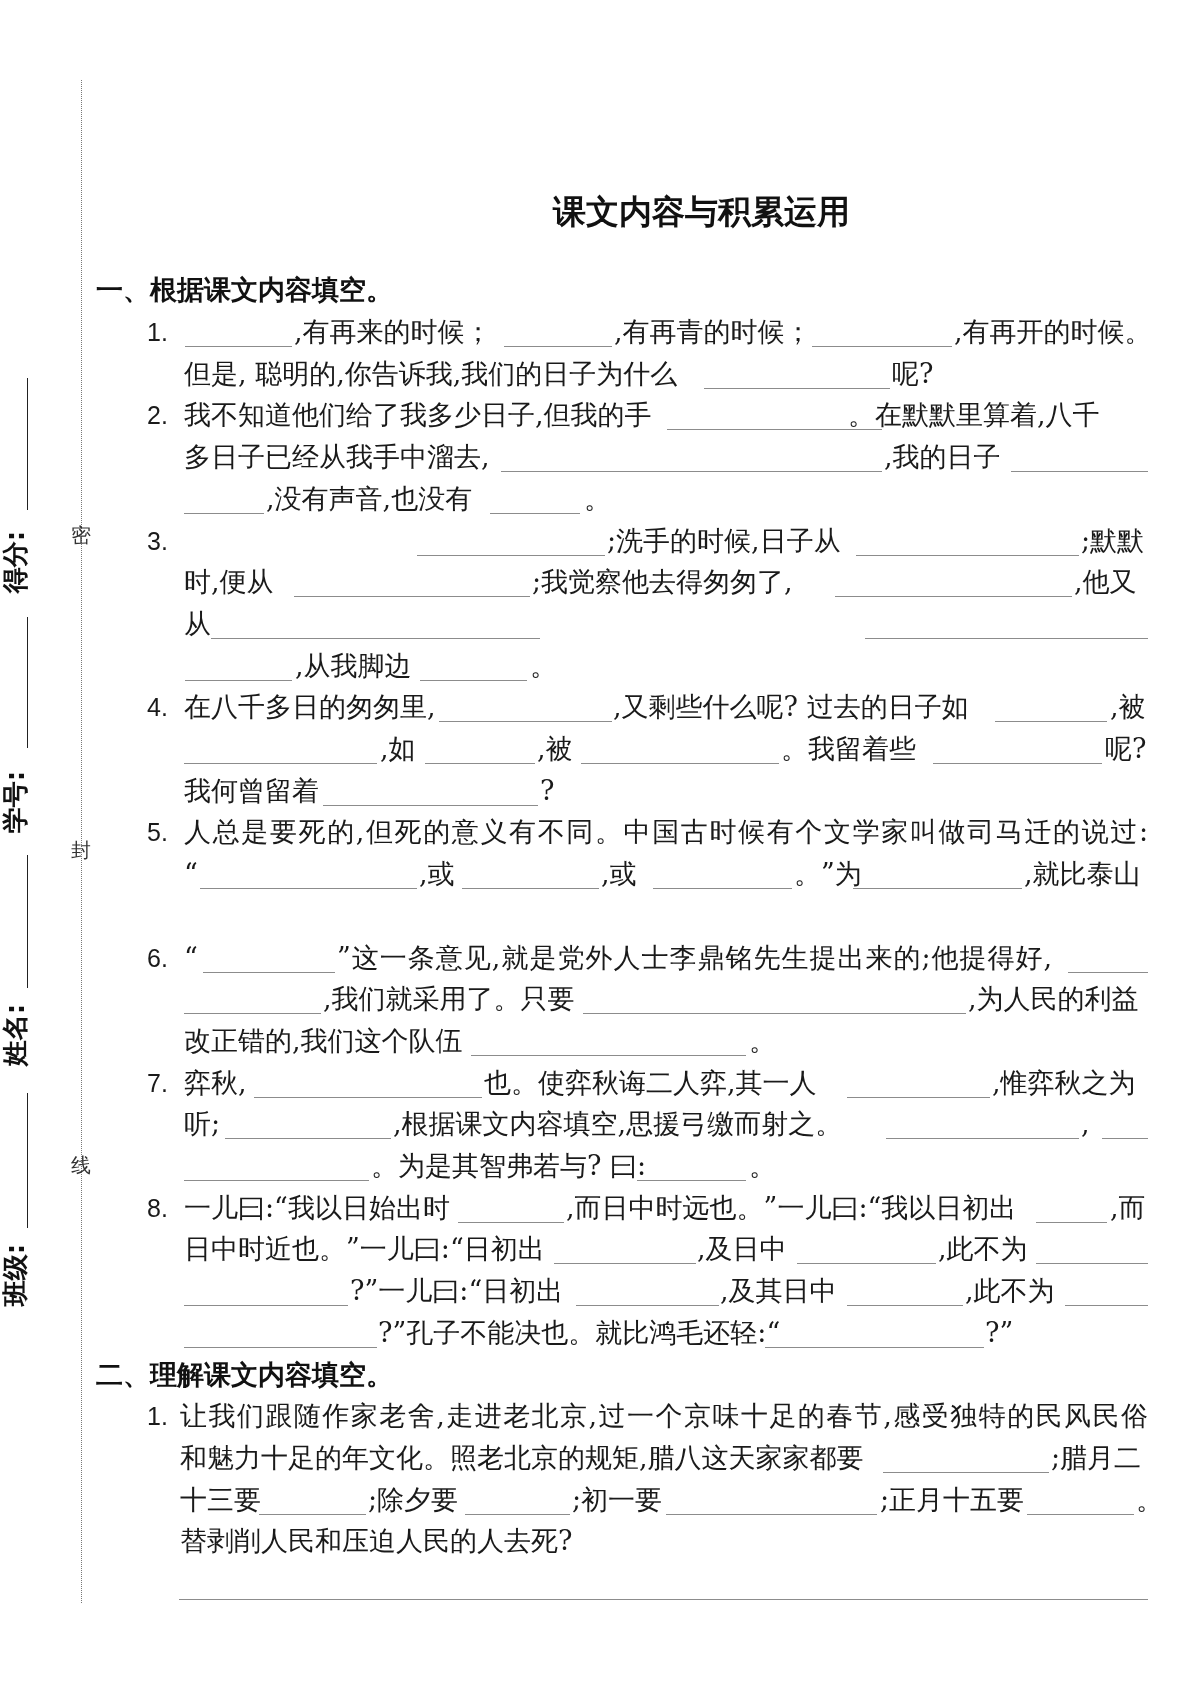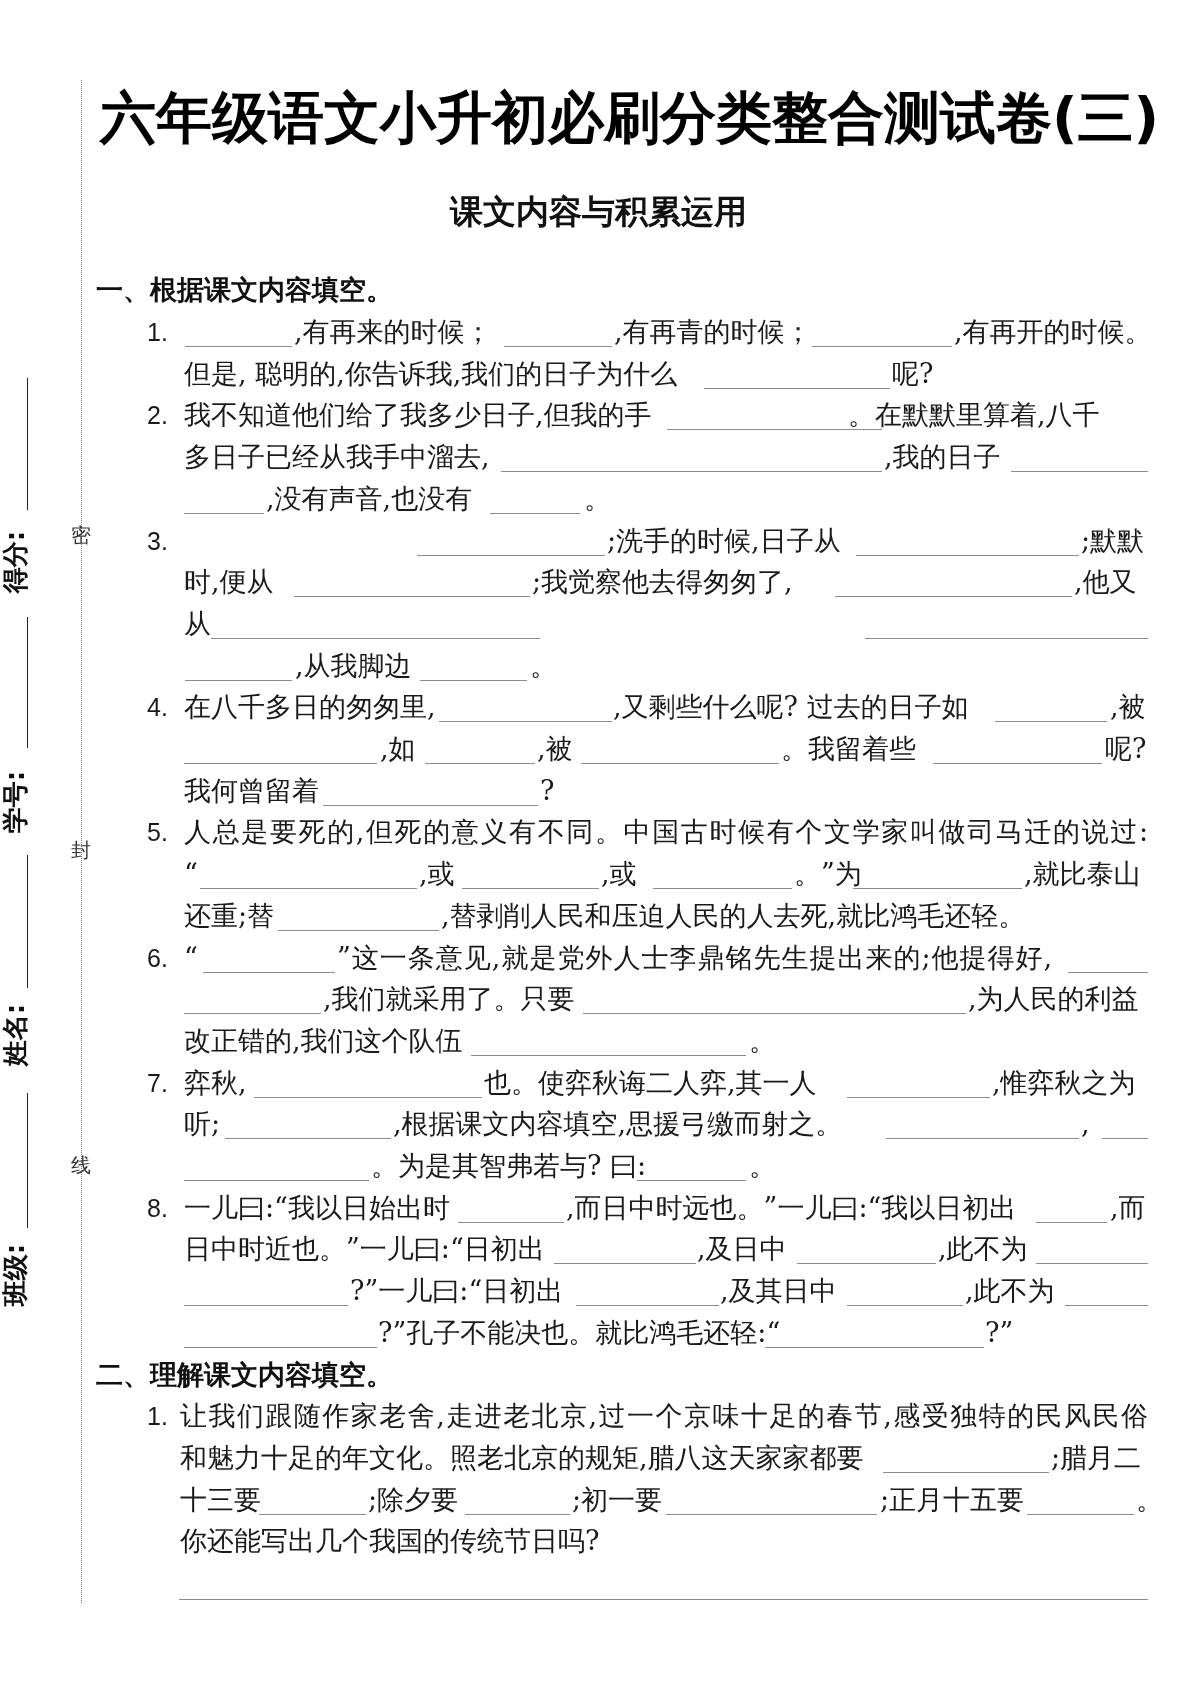--- a/index.html
+++ b/index.html
@@ -1,18 +1,18 @@
 <!DOCTYPE html>
 <html><head>
   <meta charset="utf-8">
   <style>
     body{margin:0;background:#fff;}
     #page{position:relative;width:1191px;height:1684px;overflow:hidden;background:#fff;color:#1a1a1a;font-family:"DejaVu Serif",serif;}
     .title{position:absolute;left:100px;width:1057px;top:86px;font-family:"DejaVu Sans",sans-serif;font-weight:bold;font-size:56px;line-height:64px;text-align:center;color:#000;white-space:nowrap;}
-    .subtitle{position:absolute;left:450px;width:400px;top:192px;font-family:"DejaVu Sans",sans-serif;font-weight:bold;font-size:33px;line-height:40px;text-align:left;color:#111;white-space:nowrap;}
+    .subtitle{position:absolute;left:450px;width:400px;top:192px;font-family:"DejaVu Sans",sans-serif;font-weight:bold;font-size:33px;line-height:40px;text-align:right;color:#111;white-space:nowrap;}
     .cut{position:absolute;left:81px;top:80px;height:1523px;width:0;border-left:1.5px dotted #777;}
     .seal{position:absolute;left:70px;width:22px;font-size:20px;line-height:22px;text-align:center;color:#333;}
     .flabel{position:absolute;left:-30px;width:90px;height:30px;line-height:30px;font-family:"DejaVu Sans",sans-serif;font-weight:bold;font-size:26px;text-align:center;transform:rotate(-90deg);white-space:nowrap;color:#111;}
     .fline{position:absolute;left:27px;width:0;border-left:1.6px solid #222;}
     .heading{position:absolute;left:96px;height:36px;line-height:36px;font-family:"DejaVu Sans",sans-serif;font-weight:bold;font-size:27px;white-space:nowrap;color:#111;}
     .ln{position:absolute;left:0;width:1191px;height:36px;}
     .t{position:absolute;top:0;line-height:36px;font-size:27px;white-space:nowrap;}
     .b{position:absolute;top:0;height:33px;border-bottom:1.6px solid #8c8c8c;box-sizing:border-box;}
     .n{position:absolute;left:147px;top:0;line-height:36px;font-size:25px;font-family:"Liberation Sans",sans-serif;}
     .j{width:964px;text-align:justify;text-align-last:justify;}
@@ -30,21 +30,20 @@
 
   <div class="fline" style="top:378px;height:132px"></div>
   <div class="flabel" style="top:547px">得分:</div>
   <div class="fline" style="top:617px;height:131px"></div>
   <div class="flabel" style="top:787px">学号:</div>
   <div class="fline" style="top:855px;height:133px"></div>
   <div class="flabel" style="top:1020px">姓名:</div>
   <div class="fline" style="top:1093px;height:135px"></div>
   <div class="flabel" style="top:1260px">班级:</div>
 
-  <div class="title">六年级语文小升初必刷分类整合测试卷(三)</div>
   <div class="subtitle">课文内容与积累运用</div>
 
   <div class="heading" style="top:272px">一、根据课文内容填空。</div>
 
   <div class="ln" style="top:314px">
     <span class="n">1.</span>
     <span class="b" style="left:185px;width:107px"></span>
     <span class="t" style="left:294px">,有再来的时候；</span>
     <span class="b" style="left:504px;width:108px"></span>
     <span class="t" style="left:614px">,有再青的时候；</span>
@@ -134,25 +133,20 @@
     <span class="t" style="left:184px">“</span>
     <span class="b" style="left:200px;width:217px"></span>
     <span class="t" style="left:419px">,或</span>
     <span class="b" style="left:462px;width:137px"></span>
     <span class="t" style="left:601px">,或</span>
     <span class="b" style="left:653px;width:139px"></span>
     <span class="t" style="left:794px">。”为</span>
     <span class="b" style="left:853px;width:169px"></span>
     <span class="t" style="left:1024px">,就比泰山</span>
   </div>
-  <div class="ln" style="top:898px">
-    <span class="t" style="left:184px">还重;替</span>
-    <span class="b" style="left:278px;width:161px"></span>
-    <span class="t" style="left:441px">,替剥削人民和压迫人民的人去死,就比鸿毛还轻。</span>
-  </div>
 
   <div class="ln" style="top:940px">
     <span class="n">6.</span>
     <span class="t" style="left:184px">“</span>
     <span class="b" style="left:203px;width:132px"></span>
     <span class="t" style="left:337px;letter-spacing:1px">”这一条意见,就是党外人士李鼎铭先生提出来的;他提得好,</span>
     <span class="b" style="left:1068px;width:80px"></span>
   </div>
   <div class="ln" style="top:981px">
     <span class="b" style="left:184px;width:137px"></span>
@@ -237,17 +231,17 @@
     <span class="b" style="left:259px;width:107px"></span>
     <span class="t" style="left:368px">;除夕要</span>
     <span class="b" style="left:465px;width:105px"></span>
     <span class="t" style="left:572px">;初一要</span>
     <span class="b" style="left:666px;width:211px"></span>
     <span class="t" style="left:880px">;正月十五要</span>
     <span class="b" style="left:1027px;width:107px"></span>
     <span class="t" style="left:1136px">。</span>
   </div>
   <div class="ln" style="top:1523px">
-    <span class="t" style="left:180px">你还能写出几个我国的传统节日吗?</span>
+    <span class="t" style="left:180px">替剥削人民和压迫人民的人去死?</span>
   </div>
   <div class="answer-line"></div>
 
 </div>
 
 </body></html>

